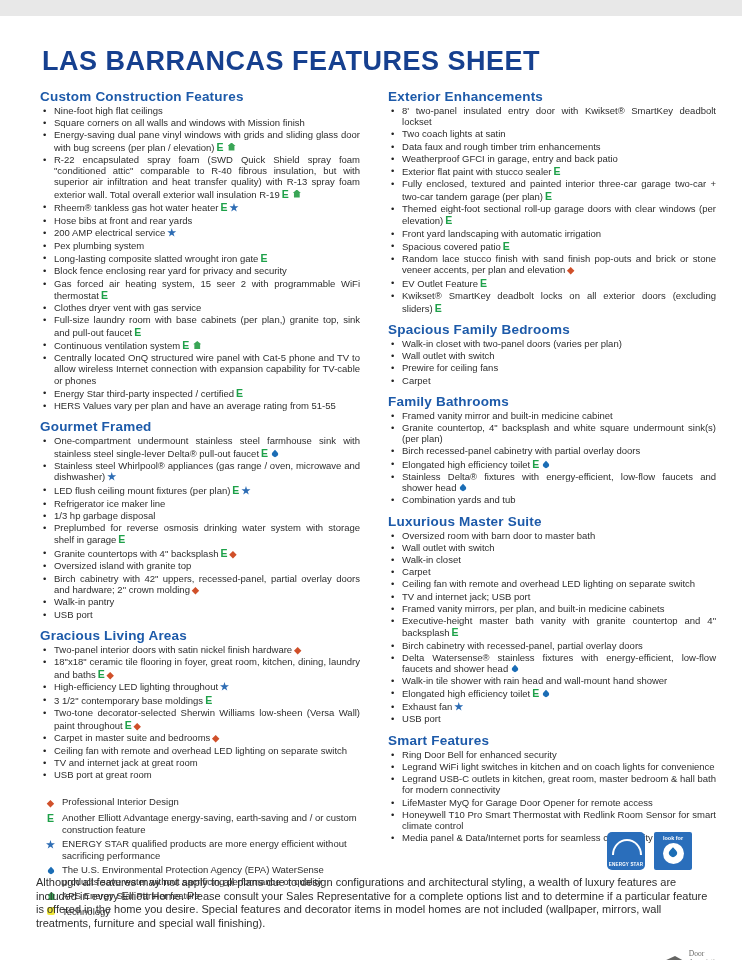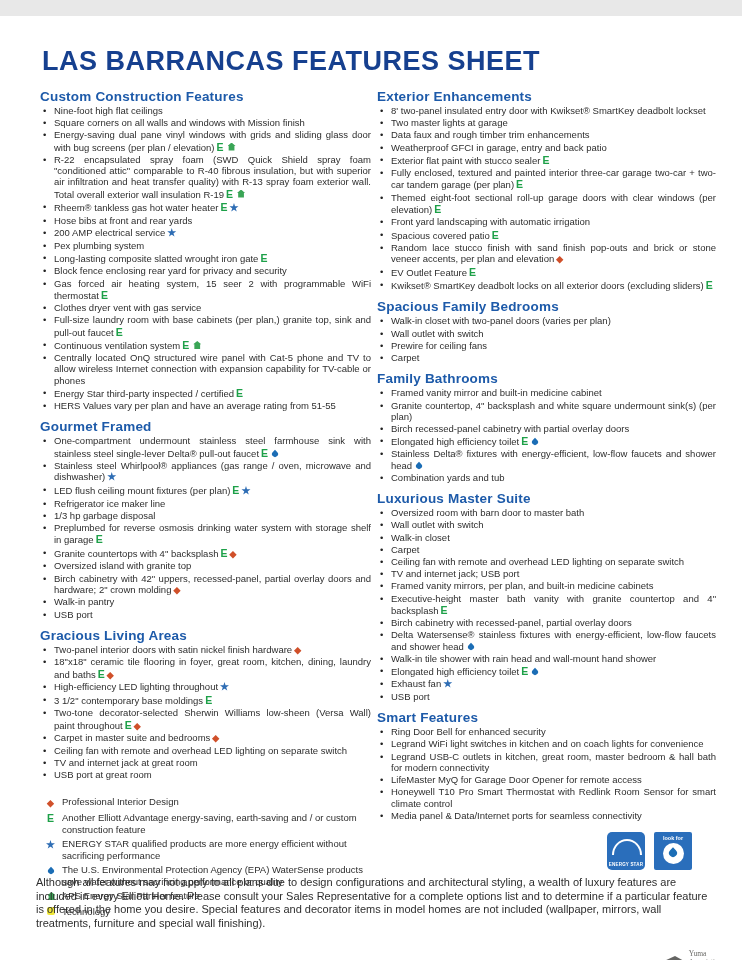--- a/index.html
+++ b/index.html
@@ -22,21 +22,21 @@
     color:var(--body-ink);
     overflow:hidden;
     box-sizing:border-box;
   }
   .page-title{
     margin:0;padding:30px 0 0 42px;
     font-size:27px;font-weight:bold;letter-spacing:0.5px;
     color:var(--title-blue);
   }
   .columns{
-    display:flex;gap:6px;
+    display:flex;gap:28px;
     margin:10px 26px 0 40px;
     align-items:flex-start;
   }
   .col{flex:1 1 0;min-width:0;}
   .col-left{flex-basis:322px;}
   .col-right{flex-basis:330px;}
   .sec-h{
     margin:8px 0 1px 0;
     font-size:13.5px;font-weight:bold;
     color:var(--heading-blue);
@@ -292,21 +292,21 @@
           </div>
         </div>
       </div>
     <div class="col col-right" id="right-col">
         <h2 class="sec-h">Exterior Enhancements</h2>
         <ul class="items">
           <li>
             <span class="itx">8' two-panel insulated entry door with Kwikset® SmartKey deadbolt lockset</span>
           </li>
           <li>
-            <span class="itx">Two master lights at garage</span>
+            <span class="itx">Two coach lights at satin</span>
           </li>
           <li>
             <span class="itx">Data faux and rough timber trim enhancements</span>
           </li>
           <li>
             <span class="itx">Weatherproof GFCI in garage, entry and back patio</span>
           </li>
           <li>
             <span class="itx">Exterior flat paint with stucco sealer<span class="tag tag-E">E</span></span>
           </li>
@@ -448,19 +448,19 @@
         <span class="shape shape-drop"></span>
       </div>
     </div>
   </div>
 
   <p class="disclaimer">Although all features may not apply to all plans due to design configurations and architectural styling, a wealth of luxury features are included in every Elliott Home. Please consult your Sales Representative for a complete options list and to determine if a particular feature is offered in the home you desire. Special features and decorator items in model homes are not included (wallpaper, mirrors, wall treatments, furniture and special wall finishing).</p>
 
   <div class="logo-realtor">
     <div class="realtor-house"></div>
     <div class="realtor-text">
-      <div class="rt1">Yuma</div>
+      <div class="rt1">Door</div>
       <div class="rt2">Association</div>
       <div class="rt3">of REALTORS</div>
     </div>
   </div>
 
 </div>
 
 </body></html>

